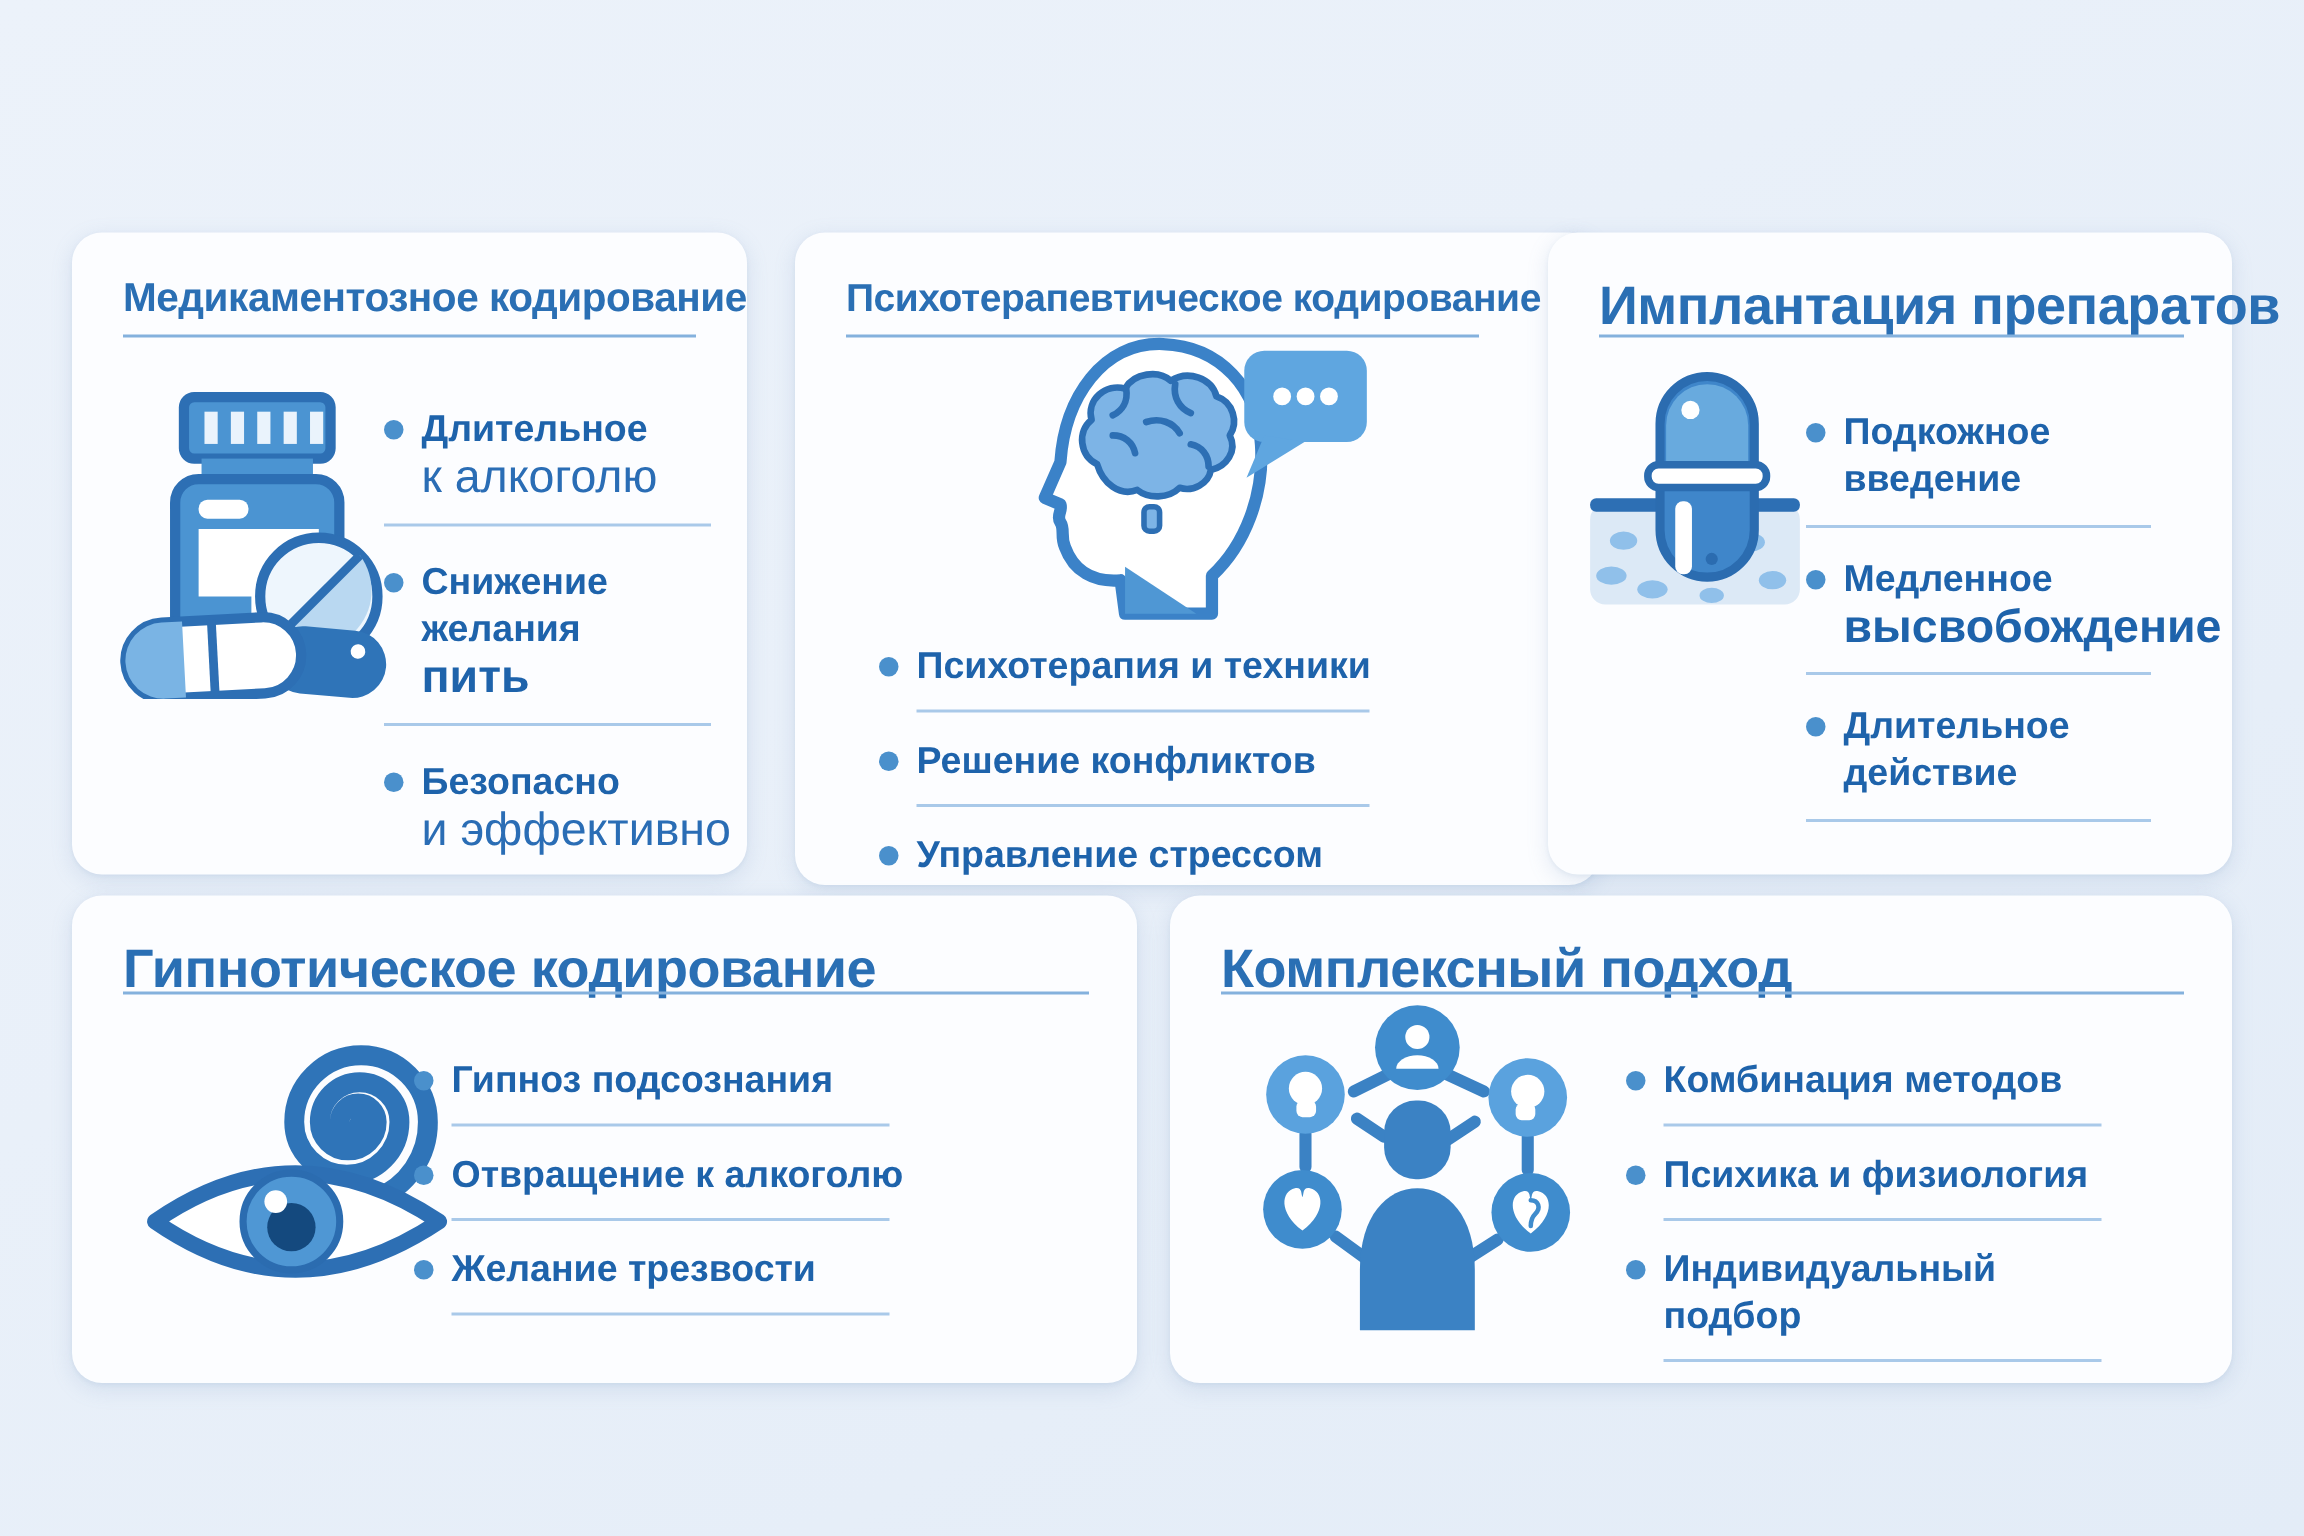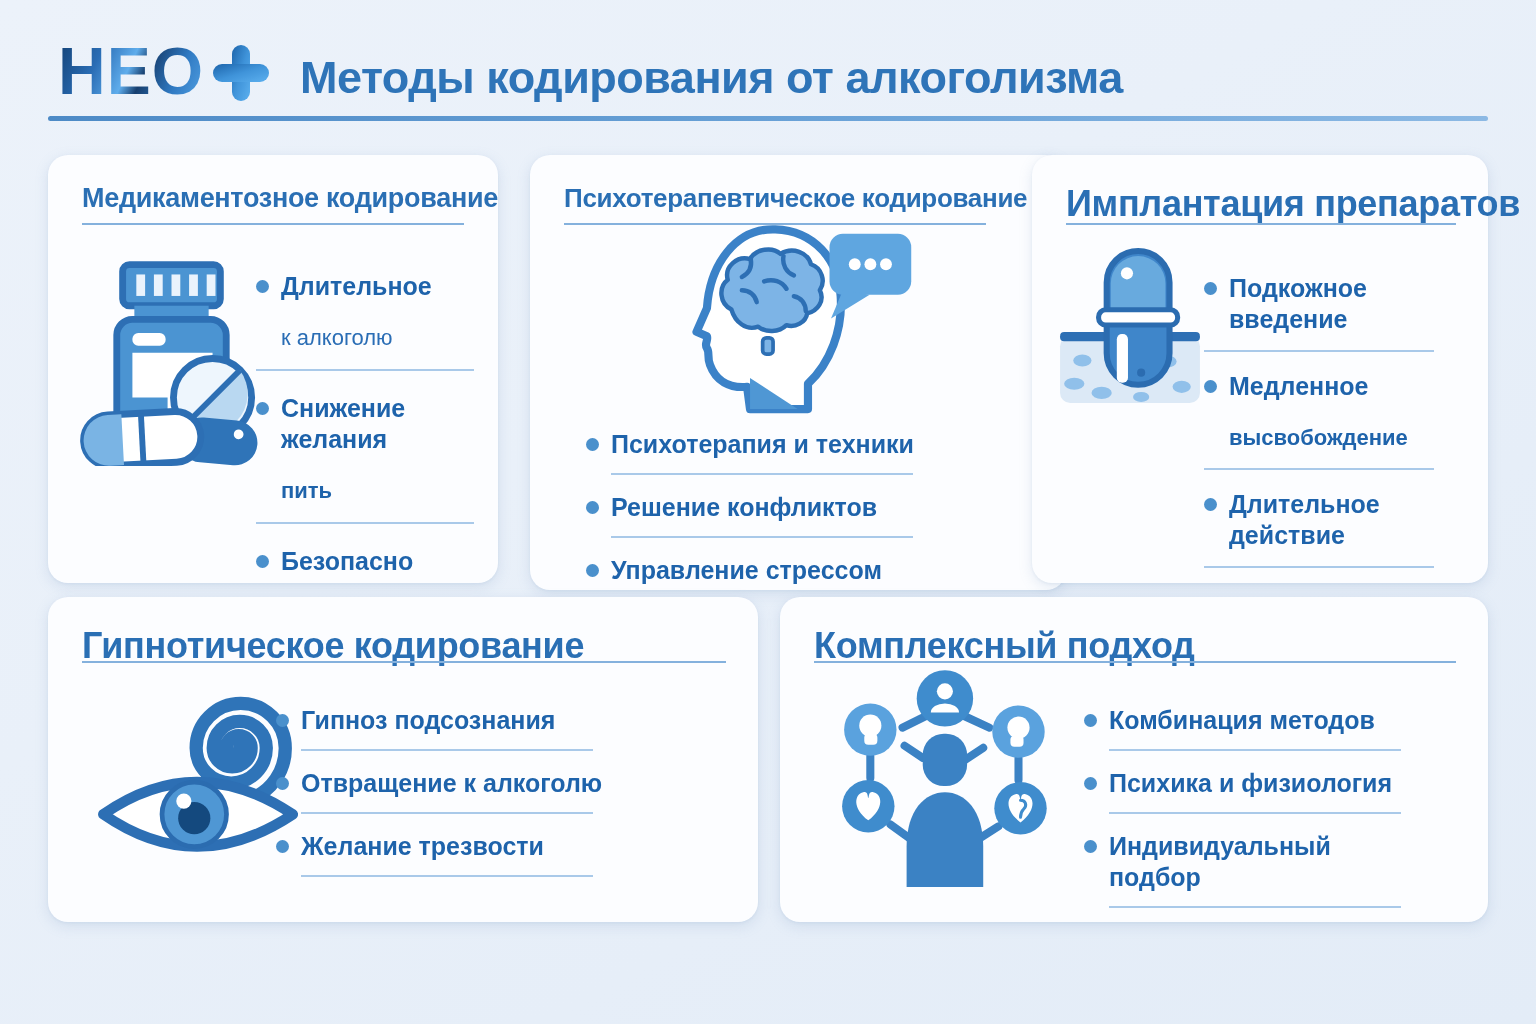--- a/index.html
+++ b/index.html
@@ -67,53 +67,35 @@
   .card1 .bullets{left:208px;top:116px;width:238px;}
   .card2 .bullets{left:56px;top:274px;width:400px;}
   .card3 .bullets{left:172px;top:118px;width:268px;}
   .card4 .bullets{left:228px;top:108px;width:330px;}
   .card5 .bullets{left:304px;top:108px;width:330px;}
 
   .b-item{display:flex;align-items:flex-start;}
   .b-dot{flex:none;width:13px;height:13px;border-radius:50%;background:#4a90cc;margin:9px 12px 0 0;}
   .b-text{min-width:0;}
   .b-line1{display:block;font-size:25px;line-height:31px;font-weight:700;color:#1e63ab;}
-  .b-line2{display:block;font-size:22px;line-height:31px;font-weight:400;color:#2a6db5;margin-top:20px;}
+  .b-line2{display:block;font-size:31px;line-height:31px;font-weight:400;color:#2a6db5;}
   .b-line2[data-w2="bold"]{font-weight:700;color:#1e63ab;}
   .b-line2:empty{display:none;}
   .b-rule{height:2px;background:#a9c9e9;margin:15px 0 19px 0;}
   .card1 .b-rule{width:218px;margin:16px 0 22px 0;}
   .card2 .b-rule{width:302px;margin:13px 0 17px 25px;}
   .card3 .b-rule{width:230px;}
   .card4 .b-rule{width:292px;margin:13px 0 17px 25px;}
   .card5 .b-rule{width:292px;margin:13px 0 17px 25px;}
 </style>
 </head>
 <body>
 
 <div id="stage">
 
-  <div class="header">
-    <div class="logo">
-      <span class="logo-neo">НЕО</span>
-      <svg class="logo-plus" width="62" height="62" viewBox="0 0 62 62">
-        <defs>
-          <linearGradient id="gp" x1="0" y1="0" x2="1" y2="1">
-            <stop offset="0" stop-color="#1c64ab"></stop>
-              <stop offset="0.5" stop-color="#3f93d9"></stop>
-              <stop offset="1" stop-color="#5cb0ef"></stop>
-          </linearGradient>
-        </defs>
-        <rect x="22" y="3" width="18" height="56" rx="9" fill="url(#gp)"></rect>
-        <rect x="3" y="22" width="56" height="18" rx="9" fill="url(#gp)"></rect>
-      </svg>
-    </div>
-    <div class="page-title">Методы кодирования от алкоголизма</div>
-    <div class="header-rule"></div>
-  </div>
 
   <div class="card card1">
     <div class="card-title">Медикаментозное кодирование</div>
     <div class="card-rule"></div>
     <div class="icon-box">
       <svg width="215" height="215" viewBox="0 0 220 220">
 
         <rect x="60" y="14" width="100" height="42" rx="7" fill="#4b94d2" stroke="#2d6fb4" stroke-width="7"></rect>
         <rect x="74" y="24" width="9" height="22" fill="#eaf3fc"></rect>
         <rect x="92" y="24" width="9" height="22" fill="#eaf3fc"></rect>

